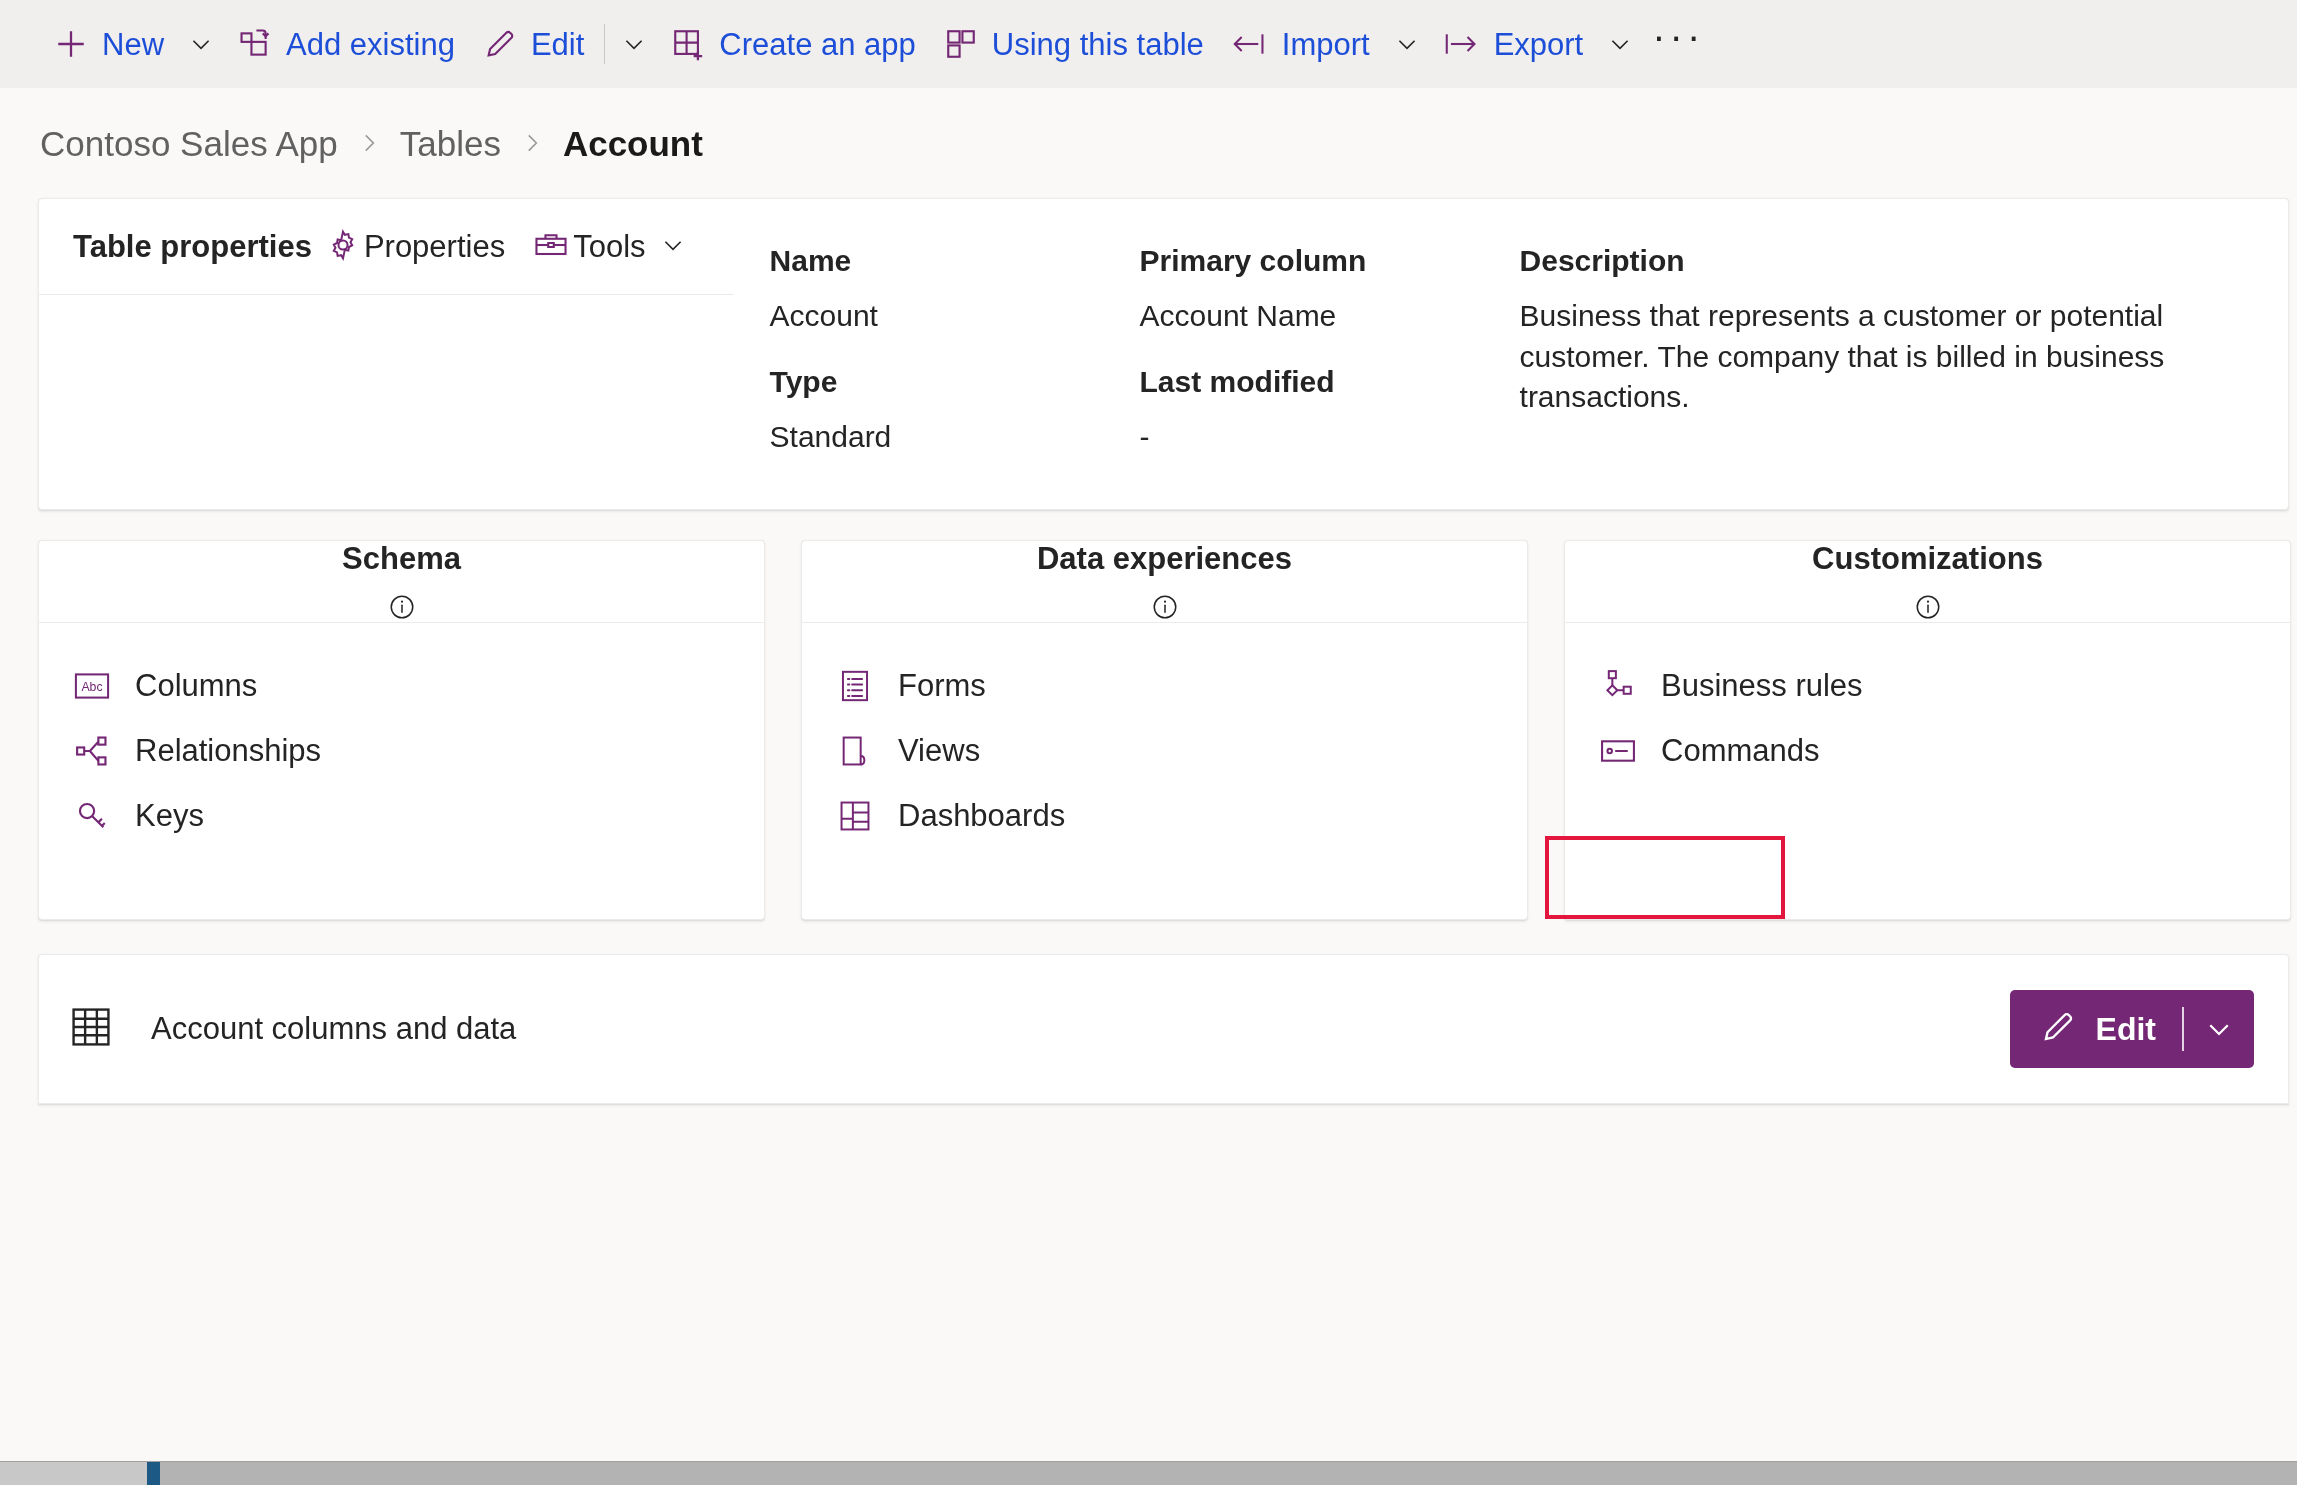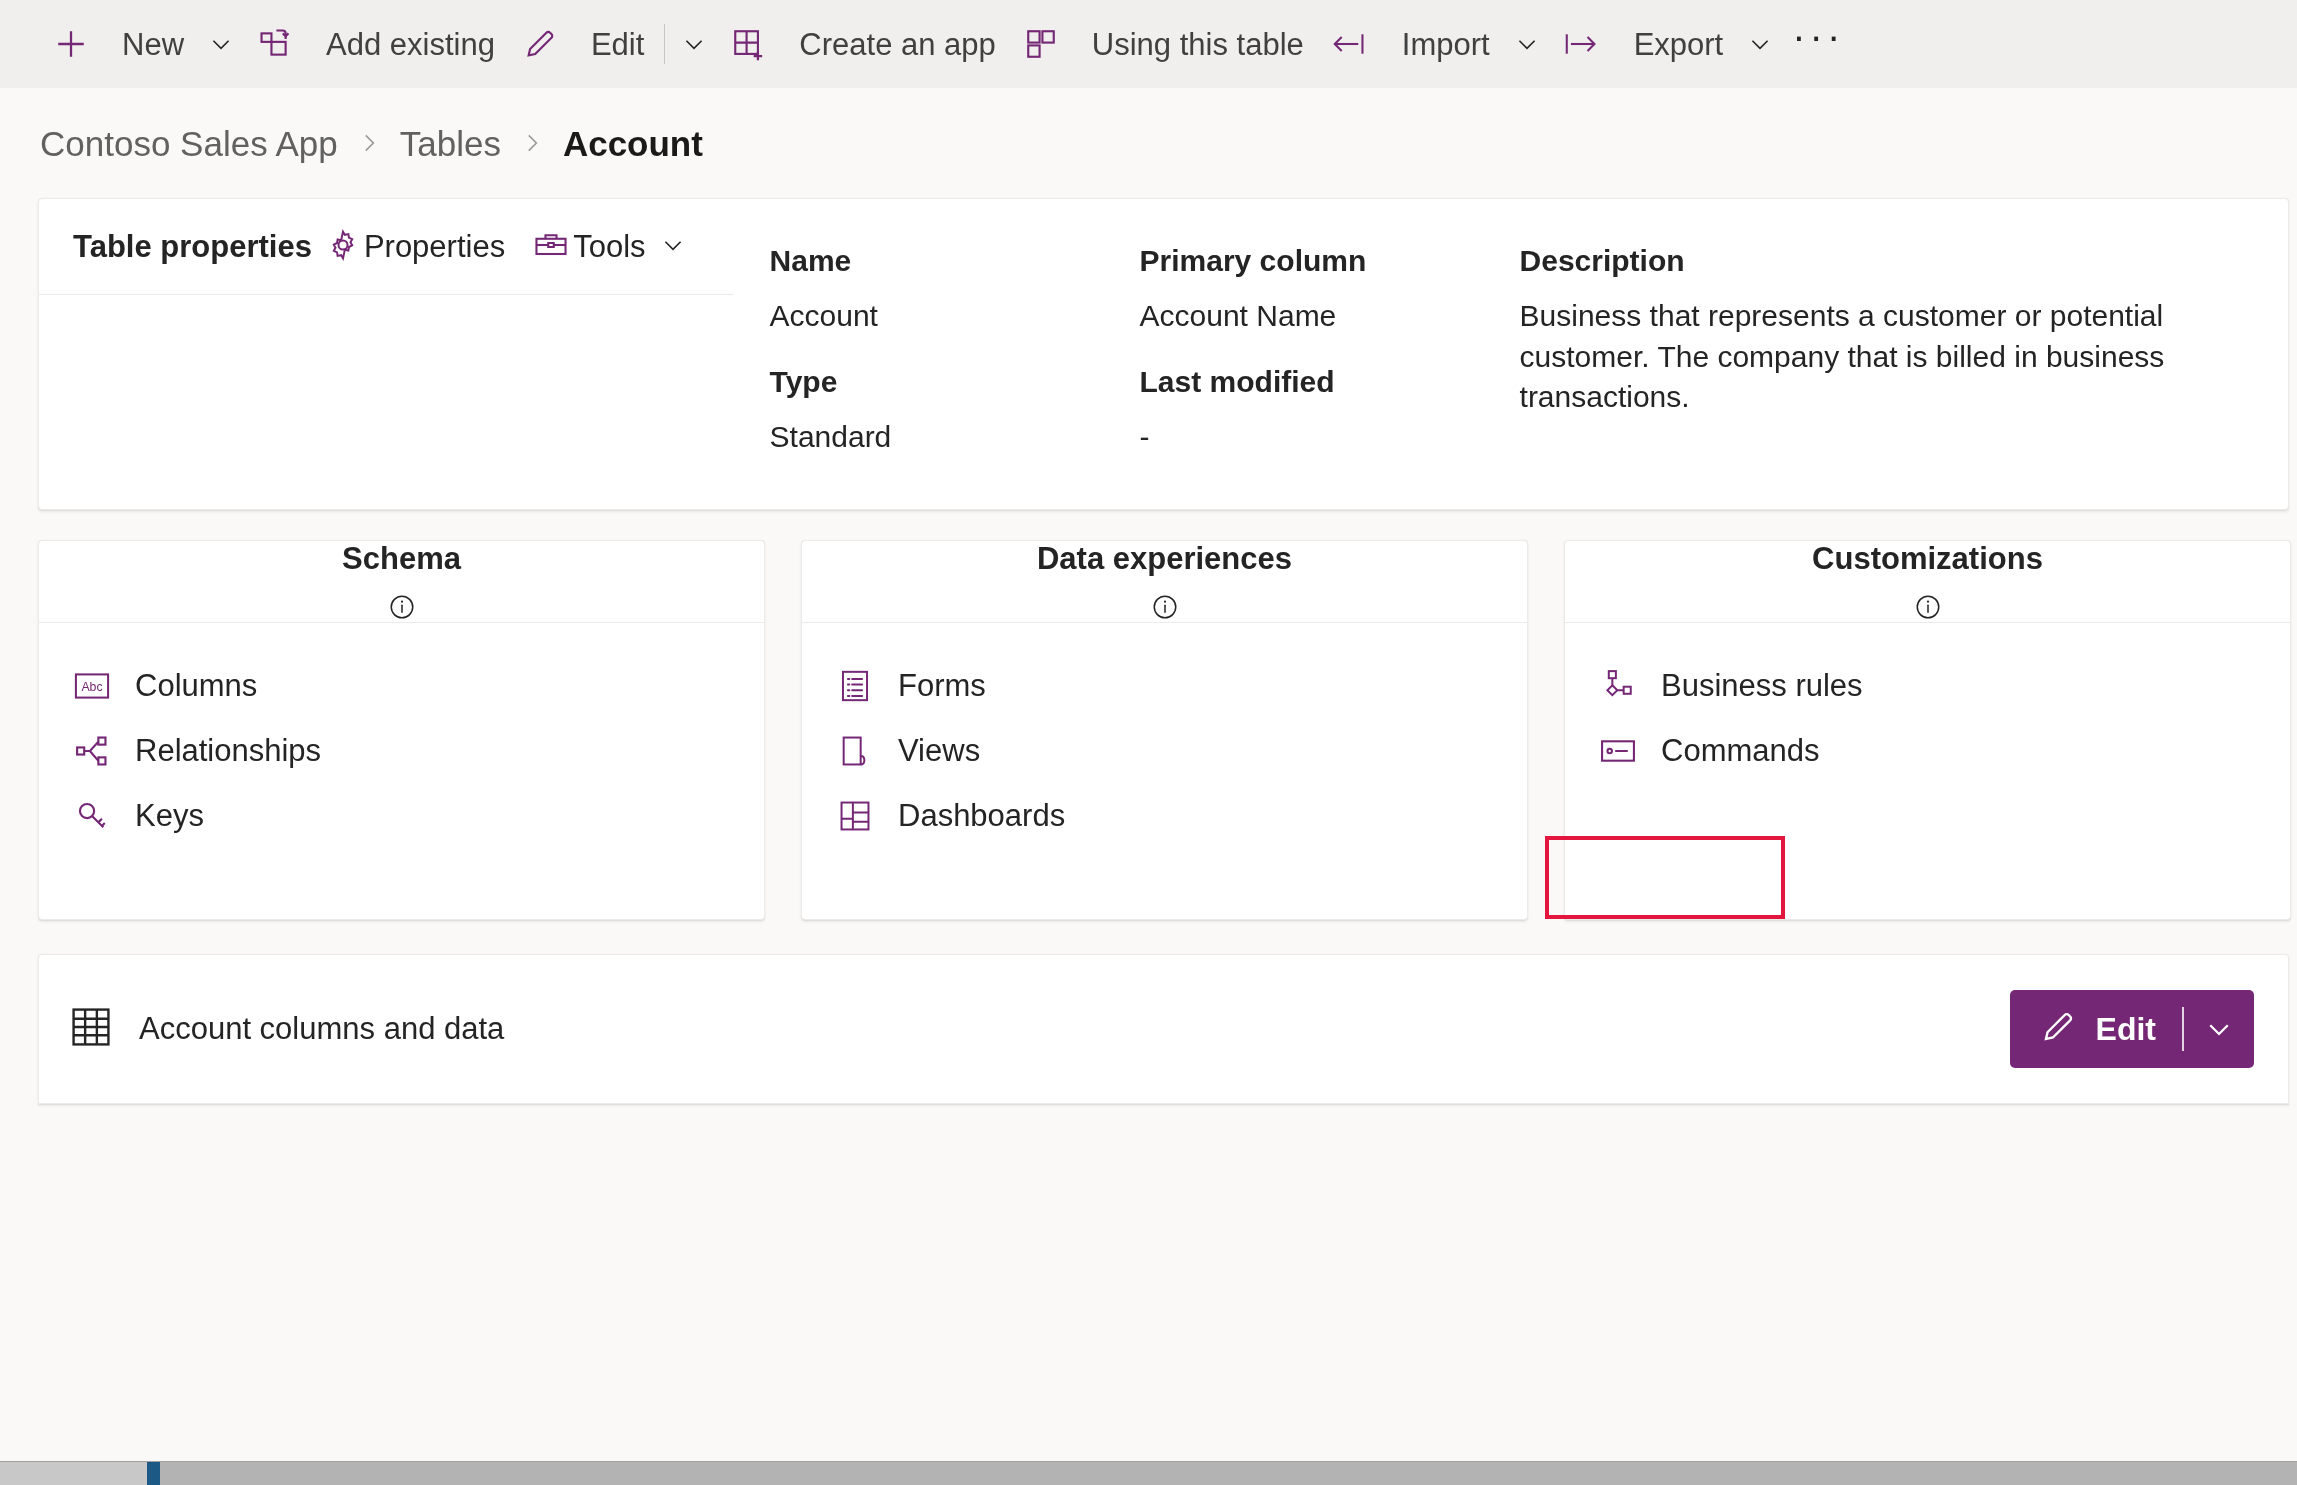--- a/index.html
+++ b/index.html
@@ -25,23 +25,22 @@
     display: flex;
     align-items: center;
     height: 64px;
     padding: 0 14px;
     gap: 14px;
     cursor: pointer;
     white-space: nowrap;
   }
   .cmd .label {
     font-size: 31px;
-    color: #404040;
+    color: #1d4ed8;
     line-height: 1;
-    margin-left: 20px;
   }
   .cmd .ico { display: flex; align-items: center; justify-content: center; }
   .caret {
     display: flex; align-items: center; justify-content: center;
     padding: 0 10px; height: 64px; cursor: pointer;
   }
   .vdiv {
     width: 1px; height: 40px; background: #c8c6c4; margin: 0 6px;
   }
   .ellipsis {
@@ -185,21 +184,21 @@
   
   .grid-panel {
     margin: 34px 8px 0 38px;
     height: 150px;
     display: flex;
     align-items: center;
     justify-content: space-between;
     padding: 0 34px 0 30px;
     border-radius: 4px 4px 0 0;
   }
-  .grid-left { display: flex; align-items: center; gap: 26px; }
+  .grid-left { display: flex; align-items: center; gap: 38px; }
   .grid-title { font-size: 31px; color: #242424; }
   .edit-btn {
     display: flex;
     align-items: center;
     background: #742774;
     border-radius: 5px;
     height: 78px;
     cursor: pointer;
   }
   .edit-btn .main {

